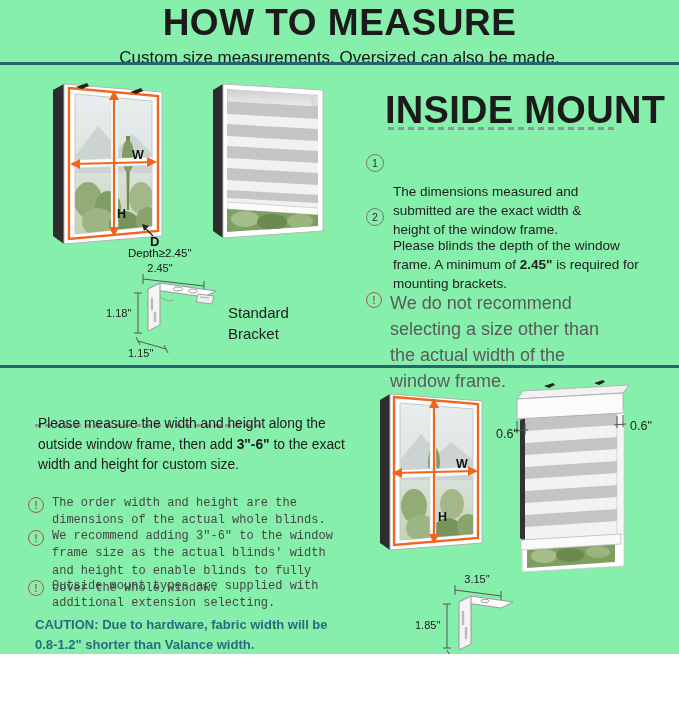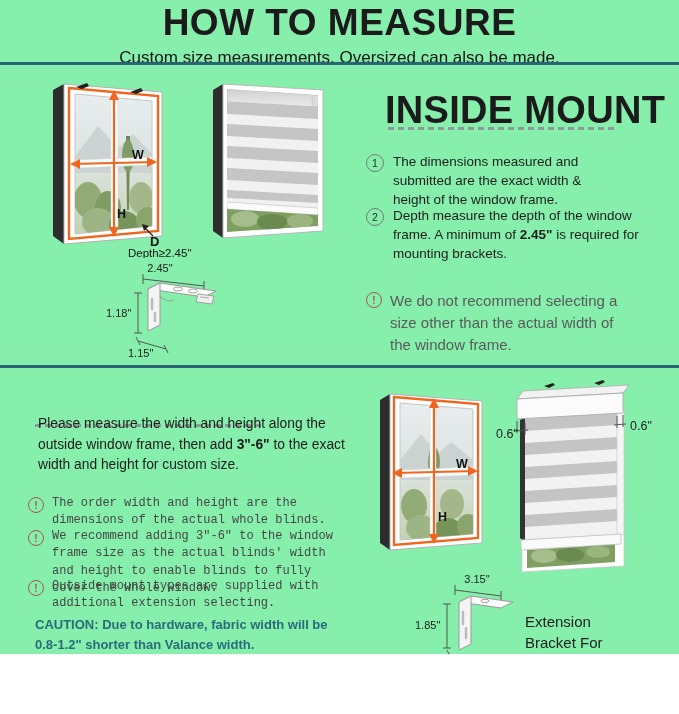--- a/index.html
+++ b/index.html
@@ -8,25 +8,25 @@
   
   .title{left:0;top:2px;width:679px;text-align:center;font-size:37px;font-weight:700;letter-spacing:0.5px;color:#1b1b1b;}
   .subtitle{left:0;top:48px;width:679px;text-align:center;font-size:17px;color:#161616;}
   .divider{left:0;width:679px;height:3px;background:#2A6472;}
   
   .sec-heading{font-size:38px;font-weight:700;letter-spacing:0.3px;color:#1b1b1b;white-space:nowrap;}
   .dashes{height:3px;background:repeating-linear-gradient(90deg,#8d989b 0 6px,transparent 6px 10px);}
   
   .pt{display:flex;gap:9px;}
   .pt .num{width:16px;height:16px;border:1px solid #7a7a7a;border-radius:50%;font-size:10.5px;display:flex;align-items:center;justify-content:center;color:#2b2b2b;flex:none;margin-top:2px;}
-  .pt .txt{font-size:13.5px;line-height:1.42;color:#1d1d1d;}
+  .pt .txt{font-size:13.5px;line-height:1.42;color:#1d1d1d;margin-top:30px;}
   
   .warn{display:flex;gap:8px;}
   .warn .wicon{width:14px;height:14px;border:1.4px solid #A8574D;border-radius:50%;color:#A8574D;font-size:10px;font-weight:700;display:flex;align-items:center;justify-content:center;flex:none;margin-top:2px;}
-  .warn .txt{font-size:15px;line-height:1.45;color:#5a5a5a;}
+  .warn .txt{font-size:18px;line-height:1.45;color:#5a5a5a;}
   .warn.dark .txt{color:#464646;font-size:12px;font-family:Liberation Mono, monospace;}
   .intro{font-size:13.8px;line-height:1.5;color:#1c1c1c;}
   .caution{font-weight:700;color:#2A6B7C;font-size:13px;line-height:1.55;white-space:nowrap;}
   .diagram-label{font-size:15px;font-weight:500;color:#1d1d1d;line-height:1.4;}
   svg text{font-family:"Liberation Sans",sans-serif;}
   .dim{font-size:11px;fill:#222;}
   .axis-label{font-size:12.5px;font-weight:700;fill:#111;}
   
   .personalize{position:absolute;left:213px;top:673px;width:186px;height:36px;border:1px solid #DD8A22;border-radius:11px;
     background:linear-gradient(#F8B246,#EF9A28);box-shadow:0 2px 0 #d07f1f;cursor:pointer;
@@ -144,31 +144,35 @@
     <ellipse cx="95" cy="30" rx="4.5" ry="2" fill="none" stroke="#999" stroke-width="0.9"></ellipse>
     <polygon points="100,33 116,35 114,43 98,41" fill="#efefef" stroke="#999" stroke-width="0.9"></polygon>
     <line x1="102" y1="36" x2="111" y2="37" stroke="#999" stroke-width="0.8"></line>
     <path d="M62 36 l8 4 l6 -1" fill="none" stroke="#999" stroke-width="0.9"></path>
     <line x1="54" y1="38" x2="54" y2="48" stroke="#bbb" stroke-width="2.4" stroke-linecap="round"></line>
     <line x1="57" y1="52" x2="57" y2="60" stroke="#bbb" stroke-width="2.4" stroke-linecap="round"></line>
     <text class="dim" x="62" y="11" text-anchor="middle">2.45"</text>
     <text class="dim" x="8" y="56">1.18"</text>
     <text class="dim" x="30" y="96">1.15"</text>
   </svg>
+  <div class="abs diagram-label" style="left:228px;top:302px">
+    <div>Standard</div>
+    <div>Bracket</div>
+  </div>
 
   <div class="abs sec-heading" style="left:385px;top:89px">INSIDE MOUNT</div>
   <div class="abs dashes" style="left:388px;top:127px;width:230px"></div>
 
   <div class="abs pt" style="left:366px;top:152px;width:240px">
     <div class="num">1</div>
     <div class="txt" style="max-width:215px">The dimensions measured and submitted are the exact width &amp; height of the window frame.</div>
   </div>
   <div class="abs pt" style="left:366px;top:206px;width:290px">
     <div class="num">2</div>
-    <div class="txt" style="max-width:272px"><span>Depth measure the depth of the window frame. A minimum of </span><b>2.45"</b><span> is required for mounting brackets.</span></div>
+    <div class="txt" style="max-width:272px"><span>Please blinds the depth of the window frame. A minimum of </span><b>2.45"</b><span> is required for mounting brackets.</span></div>
   </div>
   <div class="abs warn" style="left:366px;top:290px;width:260px">
     <div class="wicon">!</div>
     <div class="txt" style="max-width:240px">We do not recommend selecting a size other than the actual width of the window frame.</div>
   </div>
 
   <div class="abs divider" style="top:365px"></div>
 
   <div class="abs dashes" style="left:35px;top:424px;width:228px"></div>
 
@@ -295,25 +299,20 @@
     </g>
     <polygon points="46,28 58,22 100,28 88,34" fill="#fcfcfc" stroke="#999" stroke-width="1"></polygon>
     <polygon points="46,28 58,22 58,70 46,76" fill="#f4f4f4" stroke="#999" stroke-width="1"></polygon>
     <ellipse cx="72" cy="27" rx="4" ry="1.7" fill="none" stroke="#999" stroke-width="0.9"></ellipse>
     <line x1="50" y1="38" x2="50" y2="50" stroke="#bbb" stroke-width="2.4" stroke-linecap="round"></line>
     <line x1="53" y1="54" x2="53" y2="64" stroke="#bbb" stroke-width="2.4" stroke-linecap="round"></line>
     <text class="dim" x="64" y="9" text-anchor="middle">3.15"</text>
     <text class="dim" x="2" y="55">1.85"</text>
     <text class="dim" x="26" y="90">1.26"</text>
   </svg>
-  <div class="abs diagram-label" style="left:525px;top:611px">
-    <div>Extension</div>
-    <div>Bracket For</div>
-    <div>Outside Mount</div>
-  </div>
 
   <button class="personalize">
     <span>Personalize</span>
     <svg viewBox="0 0 42 42" width="40" height="40">
       <g transform="rotate(-18 21 21) translate(7,6)">
         <g stroke="#1b1b1b" stroke-width="2" stroke-linecap="round">
           <line x1="4" y1="9" x2="0" y2="5"></line>
           <line x1="10" y1="5" x2="8" y2="0"></line>
           <line x1="1" y1="15" x2="-4" y2="14"></line>
         </g>

